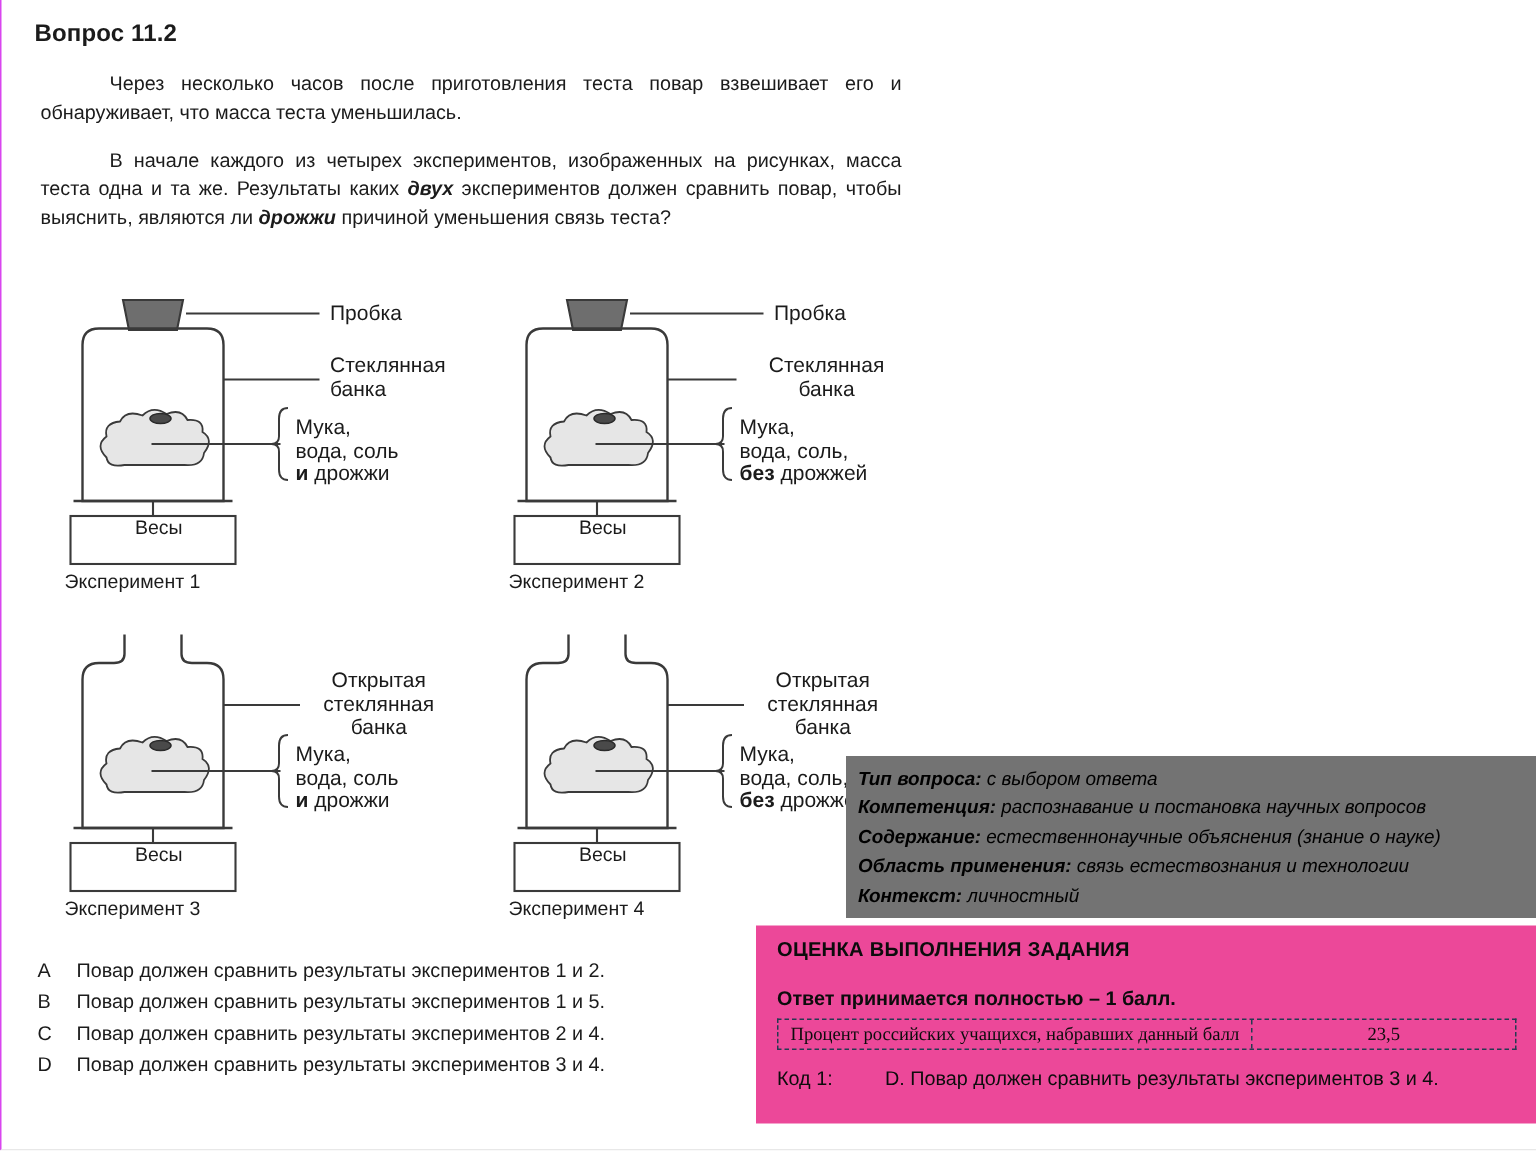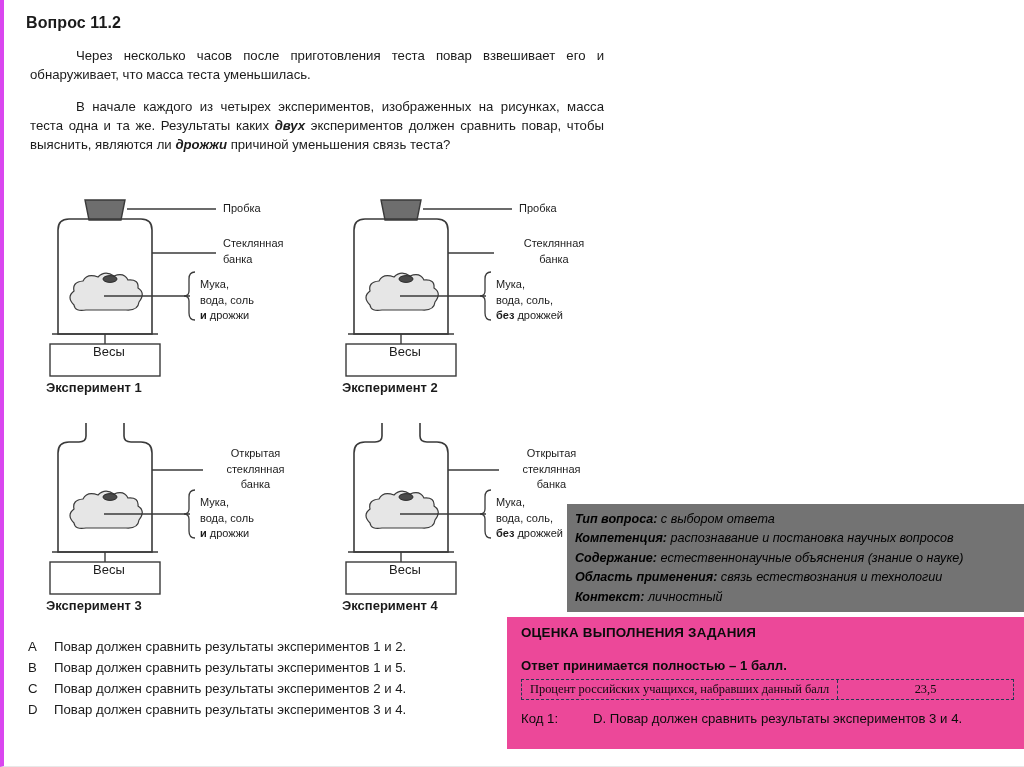--- a/index.html
+++ b/index.html
@@ -5,21 +5,21 @@
   html, body {
     margin: 0;
     padding: 0;
     background: #ffffff;
   }
   #page {
     position: relative;
     width: 1024px;
     height: 767px;
     background: #ffffff;
-    border-left: 4px solid #d946ef;
+    border-left: 1px solid #d946ef;
     border-bottom: 1px solid #e8e8e8;
     box-sizing: border-box;
     overflow: hidden;
     font-family: "Liberation Sans", sans-serif;
     color: #1b1b1b;
   }
 
   
   .q-title {
     position: absolute;
@@ -52,29 +52,29 @@
   .exp-2 { left: 330px; top: 192px; }
   .exp-3 { left: 34px;  top: 418px; }
   .exp-4 { left: 330px; top: 418px; }
 
   .fig { position: absolute; left: 0; top: 0; }
 
   .exp-caption {
     position: absolute;
     left: 8px;
     font-size: 13px;
-    font-weight: bold;
+    font-weight: normal;
     white-space: nowrap;
   }
   .exp-1 .exp-caption, .exp-2 .exp-caption { top: 188px; }
   .exp-3 .exp-caption, .exp-4 .exp-caption { top: 180px; }
 
   .lbl {
     position: absolute;
-    font-size: 11px;
+    font-size: 14px;
     line-height: 15.5px;
     white-space: nowrap;
   }
   .lbl b { font-weight: bold; }
   .lbl.center { text-align: center; }
 
   
   .options {
     position: absolute;
     left: 24px;

